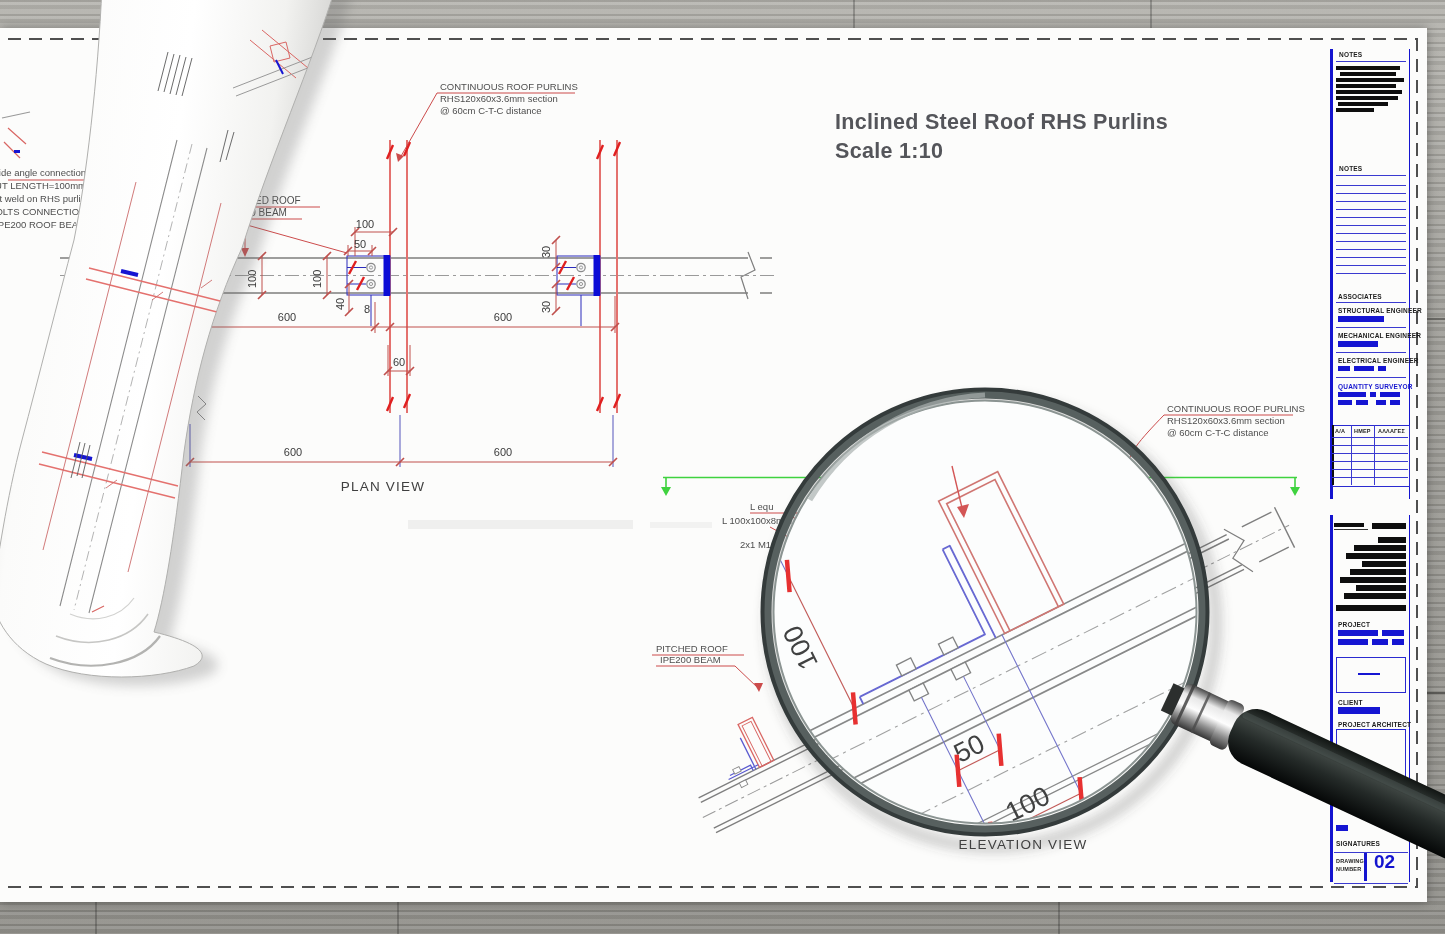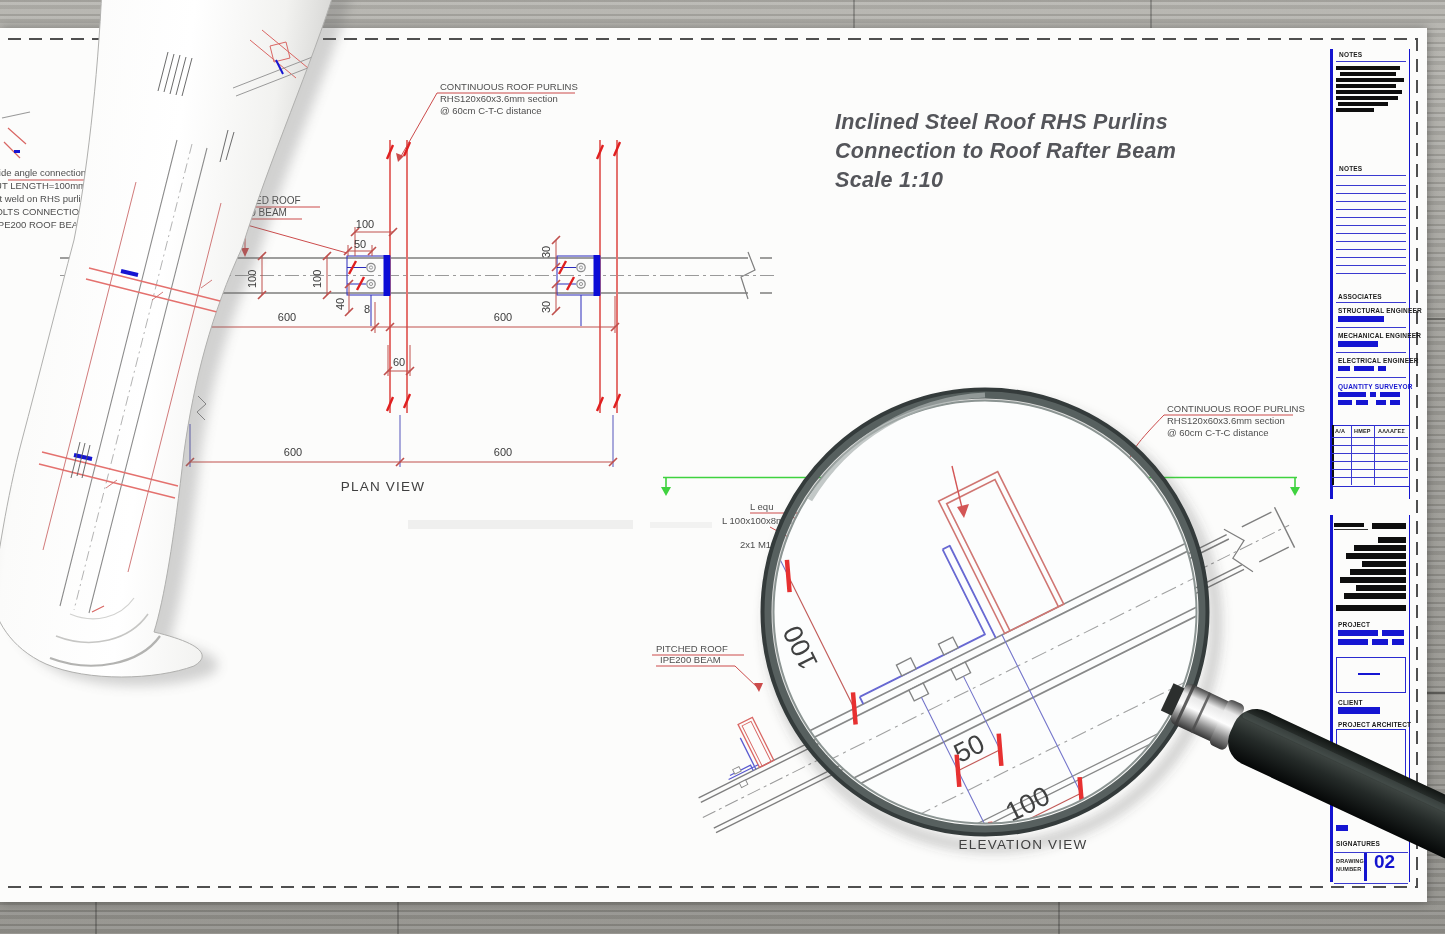--- a/index.html
+++ b/index.html
@@ -7,21 +7,21 @@
     font-family:"Liberation Sans",sans-serif;
     background:
       repeating-linear-gradient(180deg, rgba(60,58,52,.16) 0 2px, rgba(255,255,255,.10) 2px 5px, rgba(90,88,82,.12) 5px 9px, rgba(210,208,202,.14) 9px 14px),
       linear-gradient(180deg,#b5b4af 0,#9d9c97 40%,#8f8e89 100%);}
   .wood-joint-v{position:absolute;width:2px;background:rgba(20,20,18,.25);}
   .wood-joint-h{position:absolute;height:2px;background:rgba(15,15,13,.4);}
   #paper{position:absolute;left:0;top:28px;width:1427px;height:874px;background:#fcfcfb;
     box-shadow:0 0 10px rgba(40,40,40,.45);}
   .dash-h{position:absolute;height:2px;background:repeating-linear-gradient(90deg,#4f4f4f 0 13px,transparent 13px 21px);}
   .dash-v{position:absolute;width:2px;background:repeating-linear-gradient(180deg,#4f4f4f 0 13px,transparent 13px 21px);}
-  #main-title{position:absolute;left:835px;top:108px;color:#54555a;font-size:21.5px;font-weight:600;line-height:29px;letter-spacing:.3px;font-style:italic;}
+  #main-title{position:absolute;left:835px;top:108px;color:#54555a;font-size:21.5px;font-weight:600;line-height:29px;letter-spacing:.3px;}
   svg{position:absolute;left:0;top:0;}
   
   #tblock{position:absolute;left:1330px;top:45px;width:82px;height:841px;font-family:"Liberation Sans",sans-serif;}
   .tb-label{position:absolute;font-size:6.5px;font-weight:700;color:#1c1c1c;letter-spacing:.2px;white-space:nowrap;}
   .tb-label.blue{color:#1414cf;}
   .tb-tiny{font-size:5.5px;}
   .hl{position:absolute;height:1px;background:#3a3ad0;}
   .vl{position:absolute;width:1px;background:#3a3ad0;}
   .bar-k{position:absolute;background:#0e0e0e;}
   .bar-b{position:absolute;background:#1515d2;}
@@ -316,21 +316,20 @@
 
     <g fill="none">
       <path d="M160,636 C140,664 92,674 50,658" stroke="#b3b3b1" stroke-width="2.2"></path>
       <path d="M148,614 C130,640 92,650 56,636" stroke="#c6c6c4" stroke-width="1.6"></path>
       <path d="M134,598 C120,618 94,624 70,614" stroke="#d2d2d0" stroke-width="1.2"></path>
     </g>
   </svg>
 
   <div id="main-title">
     <div>Inclined Steel Roof RHS Purlins</div>
-    <div>Connection to Roof Rafter Beam</div>
     <div>Scale 1:10</div>
   </div>
 
   <div id="tblock">
     <div style="position:absolute;left:0;top:4px;width:2.5px;height:450px;background:#1414cf;"></div>
     <div style="position:absolute;left:79px;top:4px;width:1px;height:450px;background:#1414cf;"></div>
     <div class="tb-label" style="left:9px;top:6px;">NOTES</div>
     <div class="hl" style="left:6px;top:16px;width:70px;"></div>
 
     <div class="bar-k" style="left:6px;top:21px;width:64px;height:4px;"></div>

